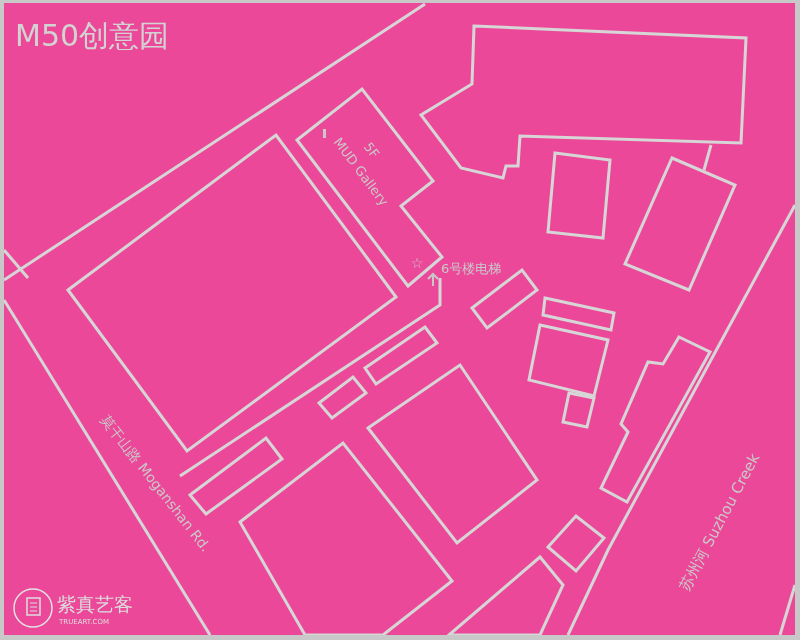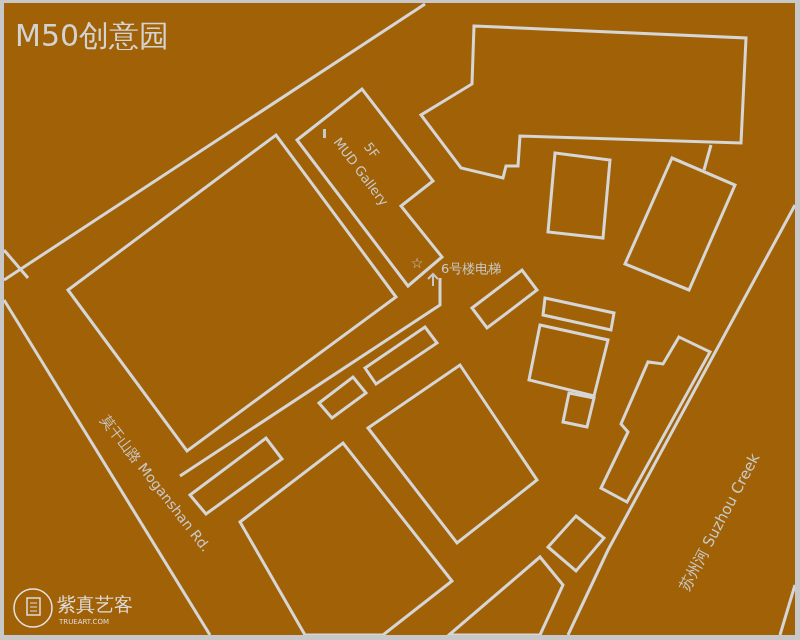--- a/index.html
+++ b/index.html
@@ -4,21 +4,21 @@
   <style>
     html, body { margin: 0; padding: 0; background: #ffffff; }
     .frame {
       position: relative;
       width: 800px; height: 640px;
       box-sizing: border-box;
       border-top: 3px solid #c8c8c8;
       border-left: 4px solid #c8c8c8;
       border-right: 5px solid #c8c8c8;
       border-bottom: 5px solid #c8c8c8;
-      background: #a16207;
+      background: #ec4899;
       overflow: hidden;
       font-family: "DejaVu Sans", sans-serif;
       text-align: center;
     }
     svg.map { position: absolute; left: -4px; top: -3px; width: 800px; height: 640px; }
     .bld { fill: none; stroke: #d6d6d6; stroke-width: 3; stroke-linejoin: miter; }
     .road { fill: none; stroke: #d6d6d6; stroke-width: 3; }
     .lbl { fill: #c9c9c9; font-family: "DejaVu Sans", sans-serif; }
     .title { fill: #d3d3d3; font-family: "DejaVu Sans", sans-serif; font-size: 30px; }
     .wm-text { fill: #dcdcdc; font-family: "DejaVu Serif", serif; }

